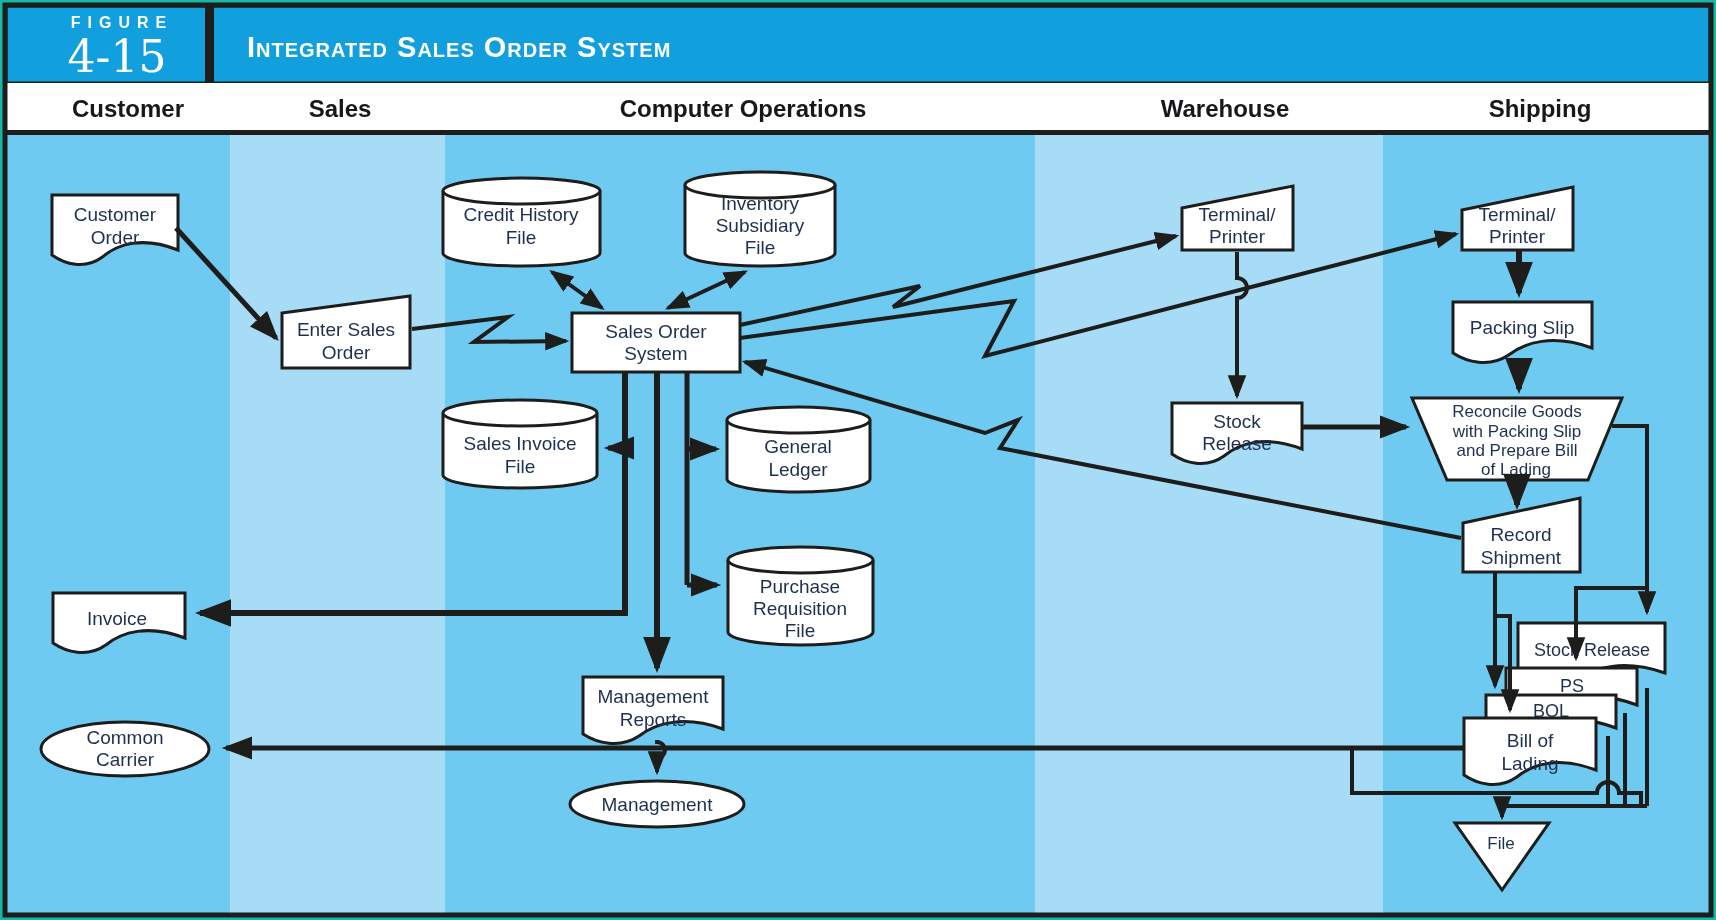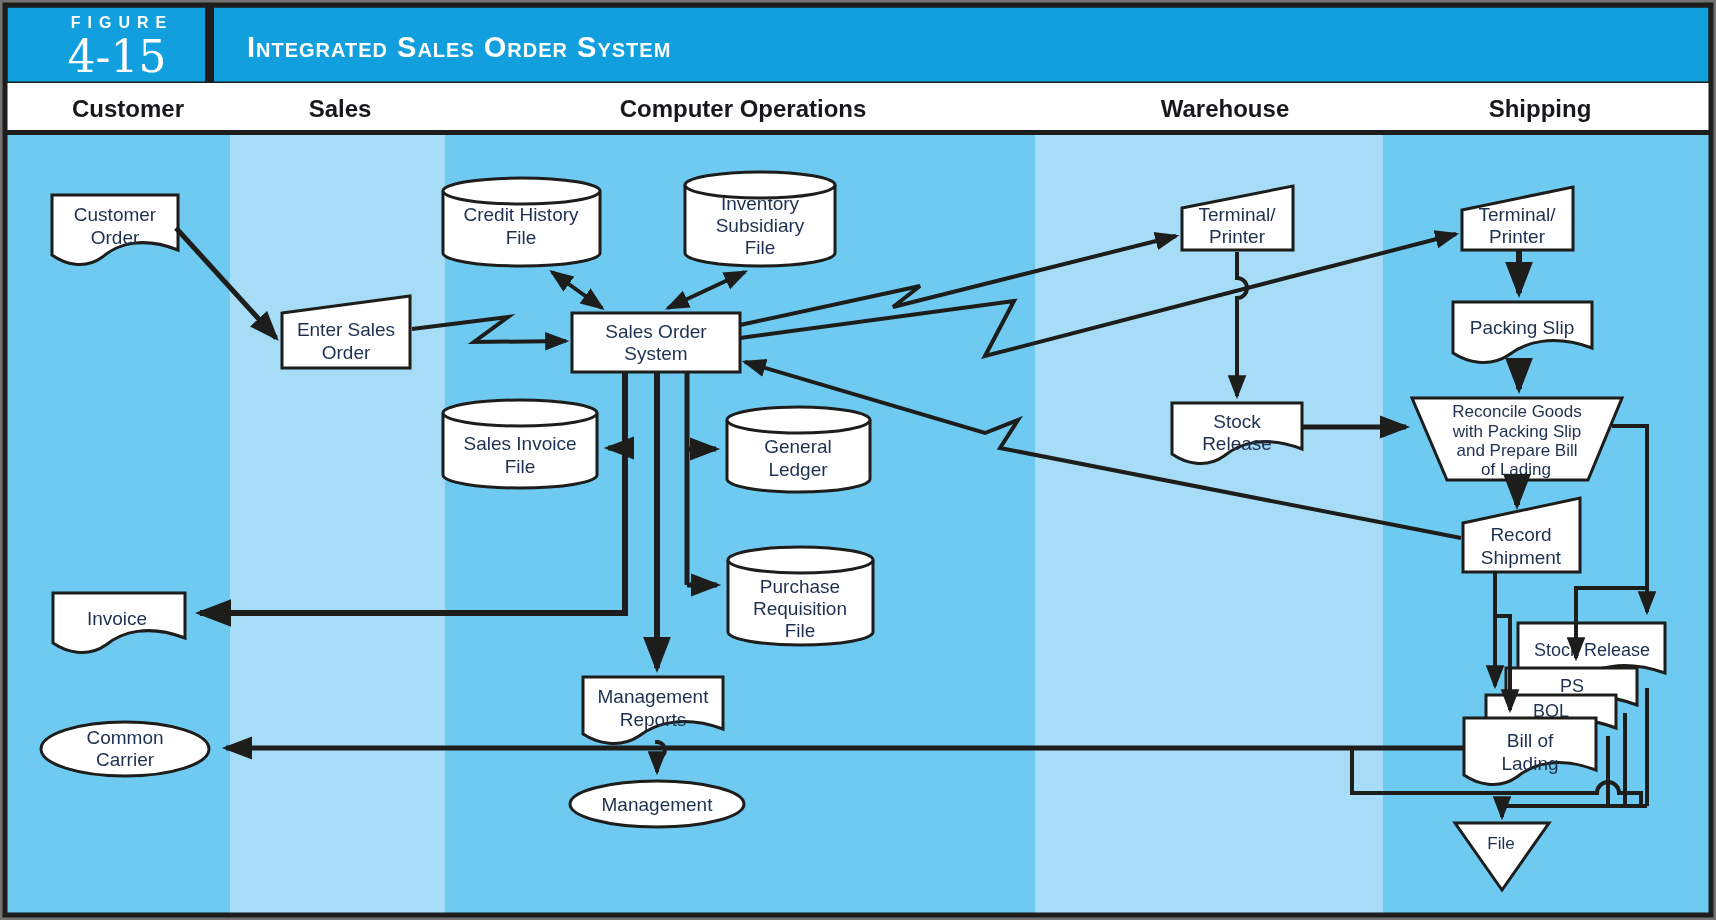--- a/index.html
+++ b/index.html
@@ -1,16 +1,16 @@
 <!DOCTYPE html>
 <html><head>
 <meta charset="utf-8">
 <style>
   html,body{margin:0;padding:0;background:#ffffff;}
-  .page{position:relative;width:1716px;height:920px;background:#737373;
+  .page{position:relative;width:1716px;height:920px;background:#14b8a6;
         font-family:"Liberation Sans",sans-serif;}
   svg{display:block;}
   .lbl{font-family:"Liberation Sans",sans-serif;font-size:19px;font-weight:400;
        fill:#1e3050;text-anchor:middle;}
   .lbl-sm{font-size:17px;}
   .lbl-stack{font-size:18px;}
   .shape{fill:#ffffff;stroke:#1d1d1b;stroke-width:3;}
   .flow{fill:none;stroke:#1d1d1b;stroke-width:4;stroke-linejoin:miter;}
   .flow5{stroke-width:5;}
   .flow6{stroke-width:6;}

